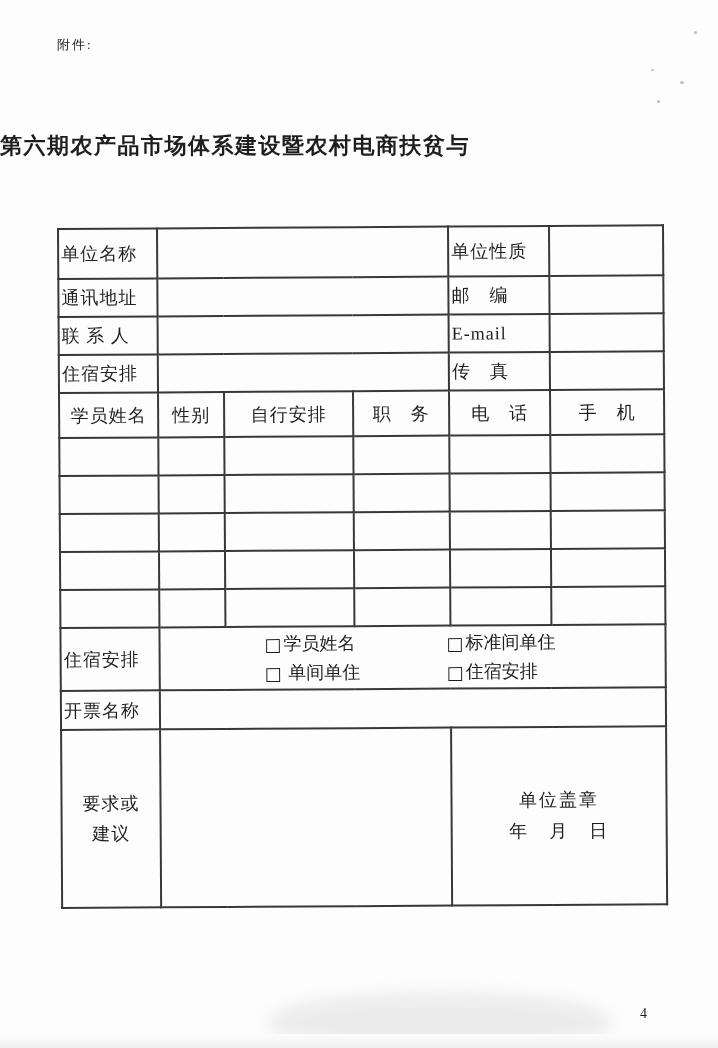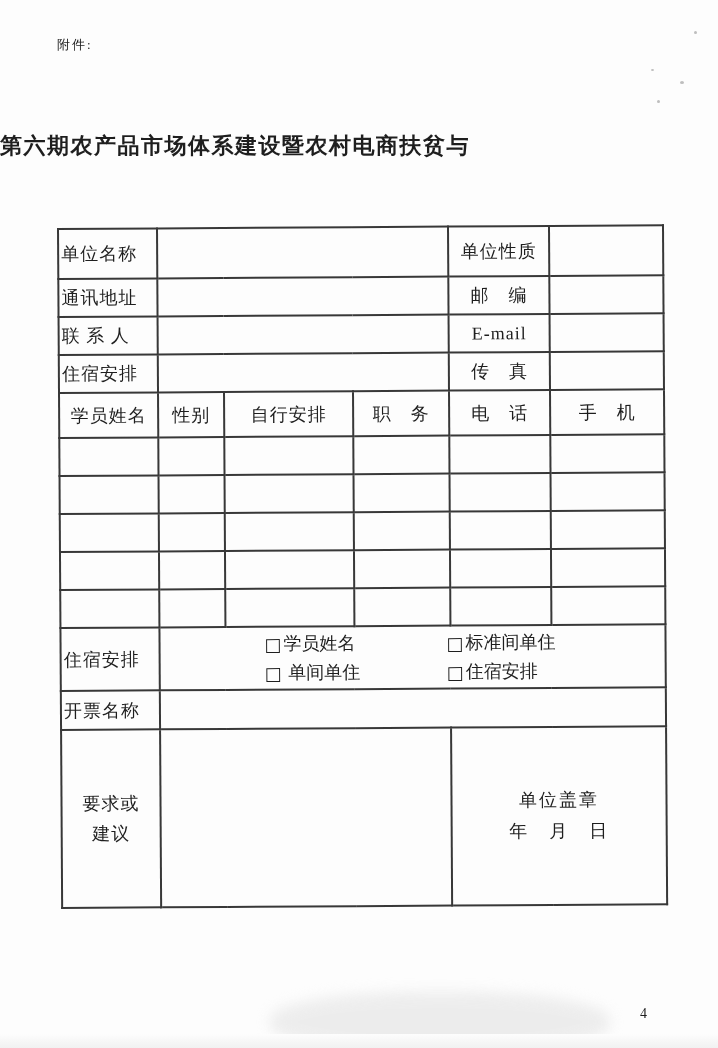--- a/index.html
+++ b/index.html
@@ -80,21 +80,20 @@
     padding: 0 2px;
     vertical-align: middle;
     overflow: hidden;
   }
   td.lbl {
     padding-left: 7px;
     letter-spacing: 1px;
     white-space: nowrap;
   }
   td.lbl-r {
-    text-align: center;
     letter-spacing: 1px;
     white-space: nowrap;
     margin-left: 44px;
   }
   td.hdr {
     text-align: center;
     letter-spacing: 1px;
     white-space: nowrap;
     margin-left: 12px;
   }

